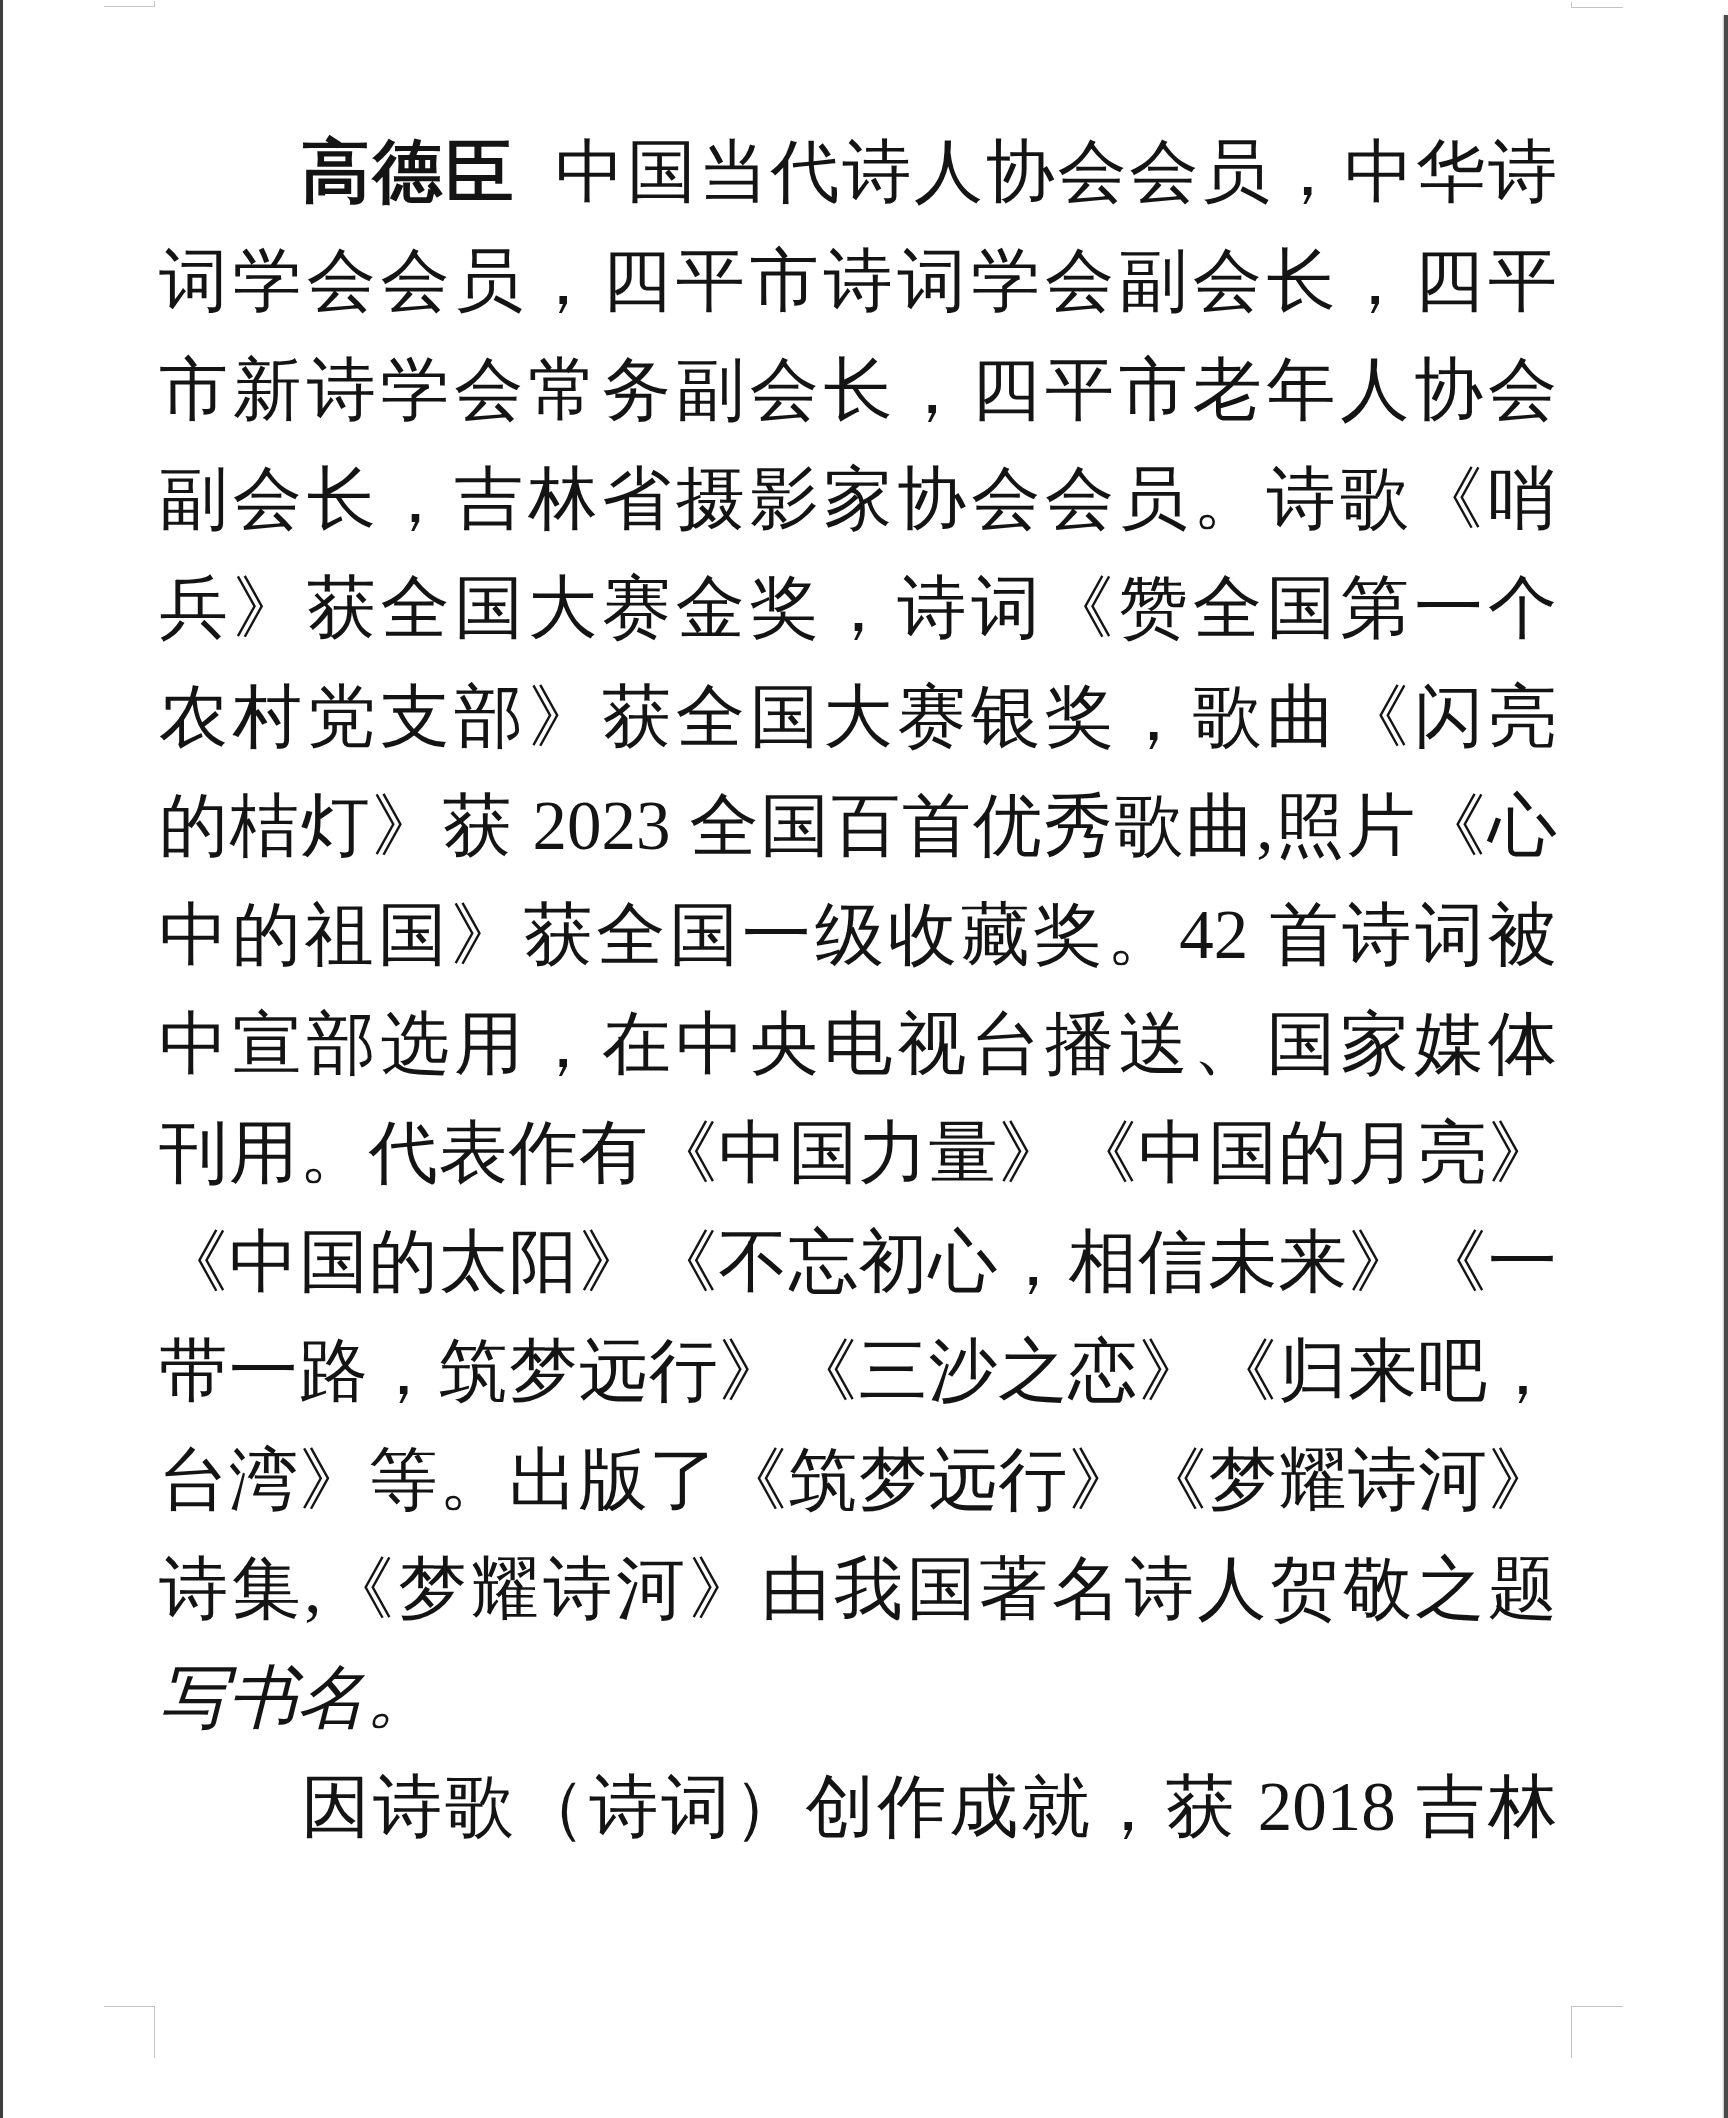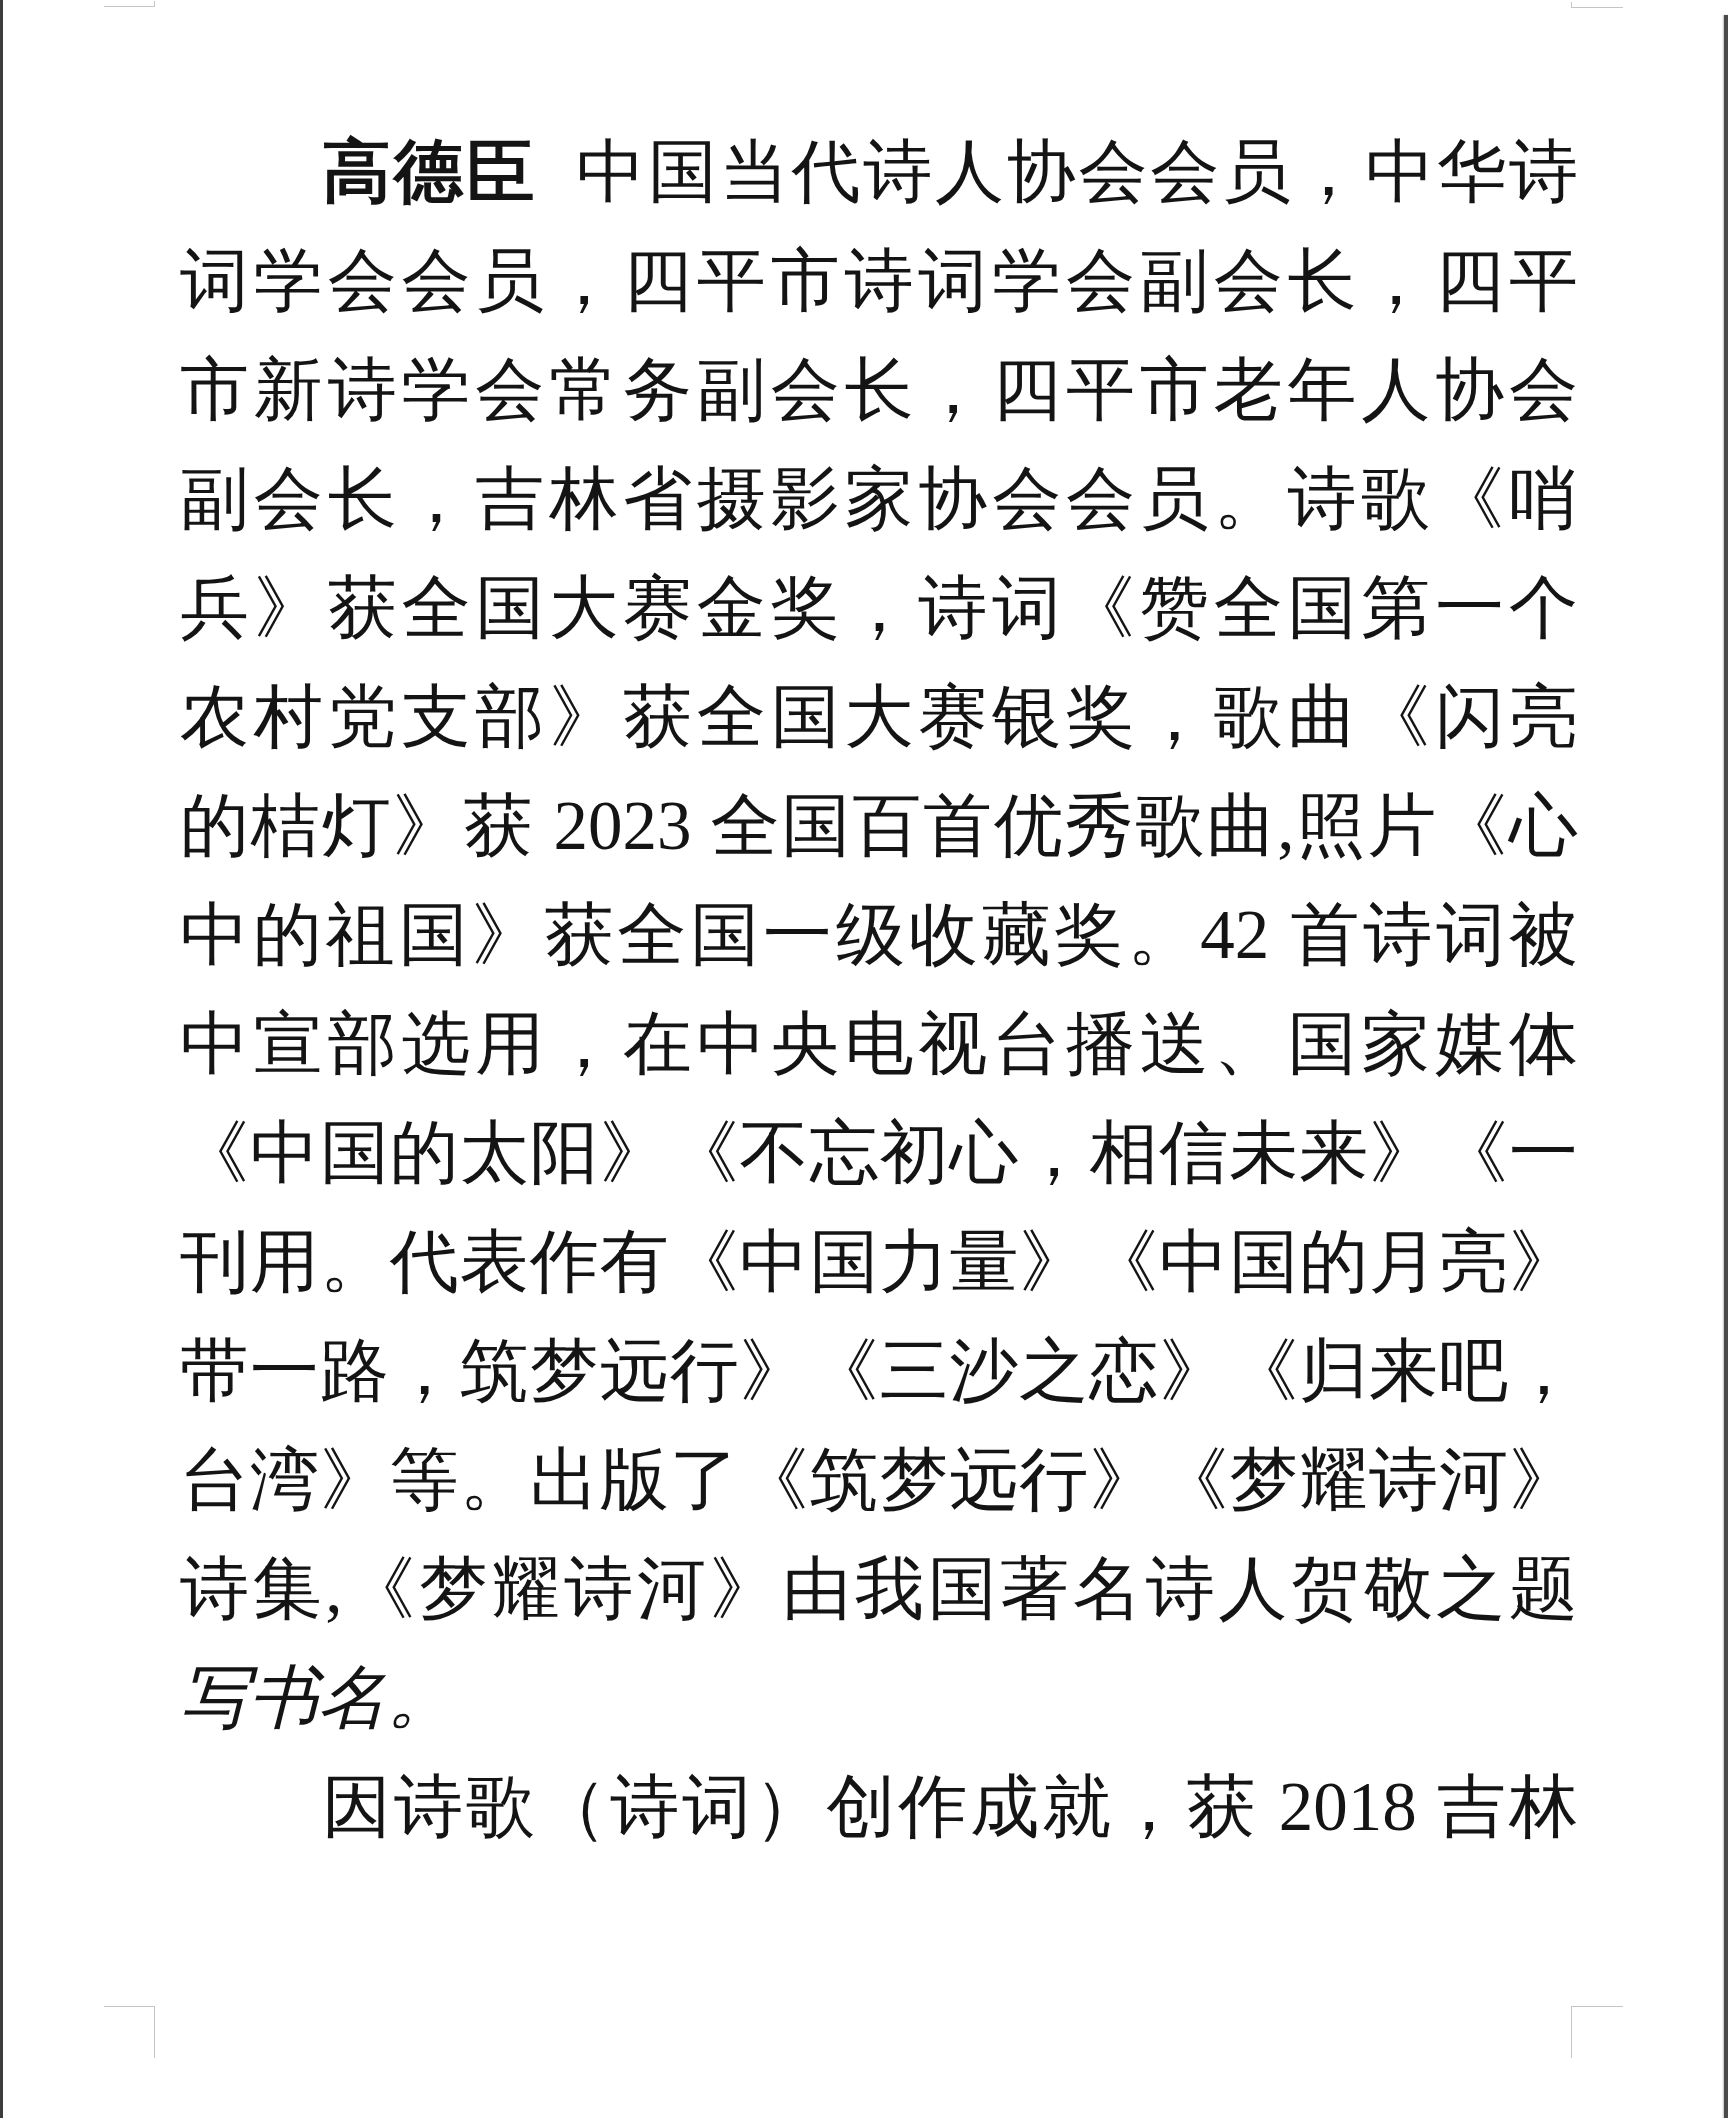--- a/index.html
+++ b/index.html
@@ -30,21 +30,21 @@
            border-right: 1.3px solid #c4c4c4; border-bottom: 1.3px solid #c4c4c4; }
   .cm-tr { left: 1571px; top: 2px;   width: 51px; height: 4.7px;
            border-left: 1.3px solid #c4c4c4; border-bottom: 1.3px solid #c4c4c4; }
   .cm-bl { left: 104px; top: 2006px; width: 50px; height: 51px;
            border-right: 1.3px solid #c4c4c4; border-top: 1.3px solid #c4c4c4; }
   .cm-br { left: 1571px; top: 2006px; width: 51px; height: 51px;
            border-left: 1.3px solid #c4c4c4; border-top: 1.3px solid #c4c4c4; }
 
   .textblock {
     position: absolute;
-    left: 180px;
+    left: 159px;
     top: 118px;
     width: 1398px;
   }
   .line {
     height: 109px;
     line-height: 109px;
     font-size: 69px;
     letter-spacing: 0;
     text-align: justify;
     text-align-last: justify;
@@ -80,22 +80,22 @@
   <div class="textblock">
     <div class="line indent"><span class="author">高德臣</span><span>中国当代诗人协会会员，中华诗</span></div>
     <div class="line">词学会会员，四平市诗词学会副会长，四平</div>
     <div class="line">市新诗学会常务副会长，四平市老年人协会</div>
     <div class="line">副会长，吉林省摄影家协会会员。诗歌《哨</div>
     <div class="line">兵》获全国大赛金奖，诗词《赞全国第一个</div>
     <div class="line">农村党支部》获全国大赛银奖，歌曲《闪亮</div>
     <div class="line">的桔灯》获 2023 全国百首优秀歌曲,照片《心</div>
     <div class="line">中的祖国》获全国一级收藏奖。42 首诗词被</div>
     <div class="line">中宣部选用，在中央电视台播送、国家媒体</div>
+    <div class="line">刊用。代表作有《中国力量》《中国的月亮》</div>
     <div class="line">《中国的太阳》《不忘初心，相信未来》《一</div>
-    <div class="line">刊用。代表作有《中国力量》《中国的月亮》</div>
     <div class="line">带一路，筑梦远行》《三沙之恋》《归来吧，</div>
     <div class="line">台湾》等。出版了《筑梦远行》《梦耀诗河》</div>
     <div class="line">诗集,《梦耀诗河》由我国著名诗人贺敬之题</div>
     <div class="line para-end">写书名。</div>
     <div class="line indent">因诗歌（诗词）创作成就，获 2018 吉林</div>
   </div>
 
 </div>
 
 

